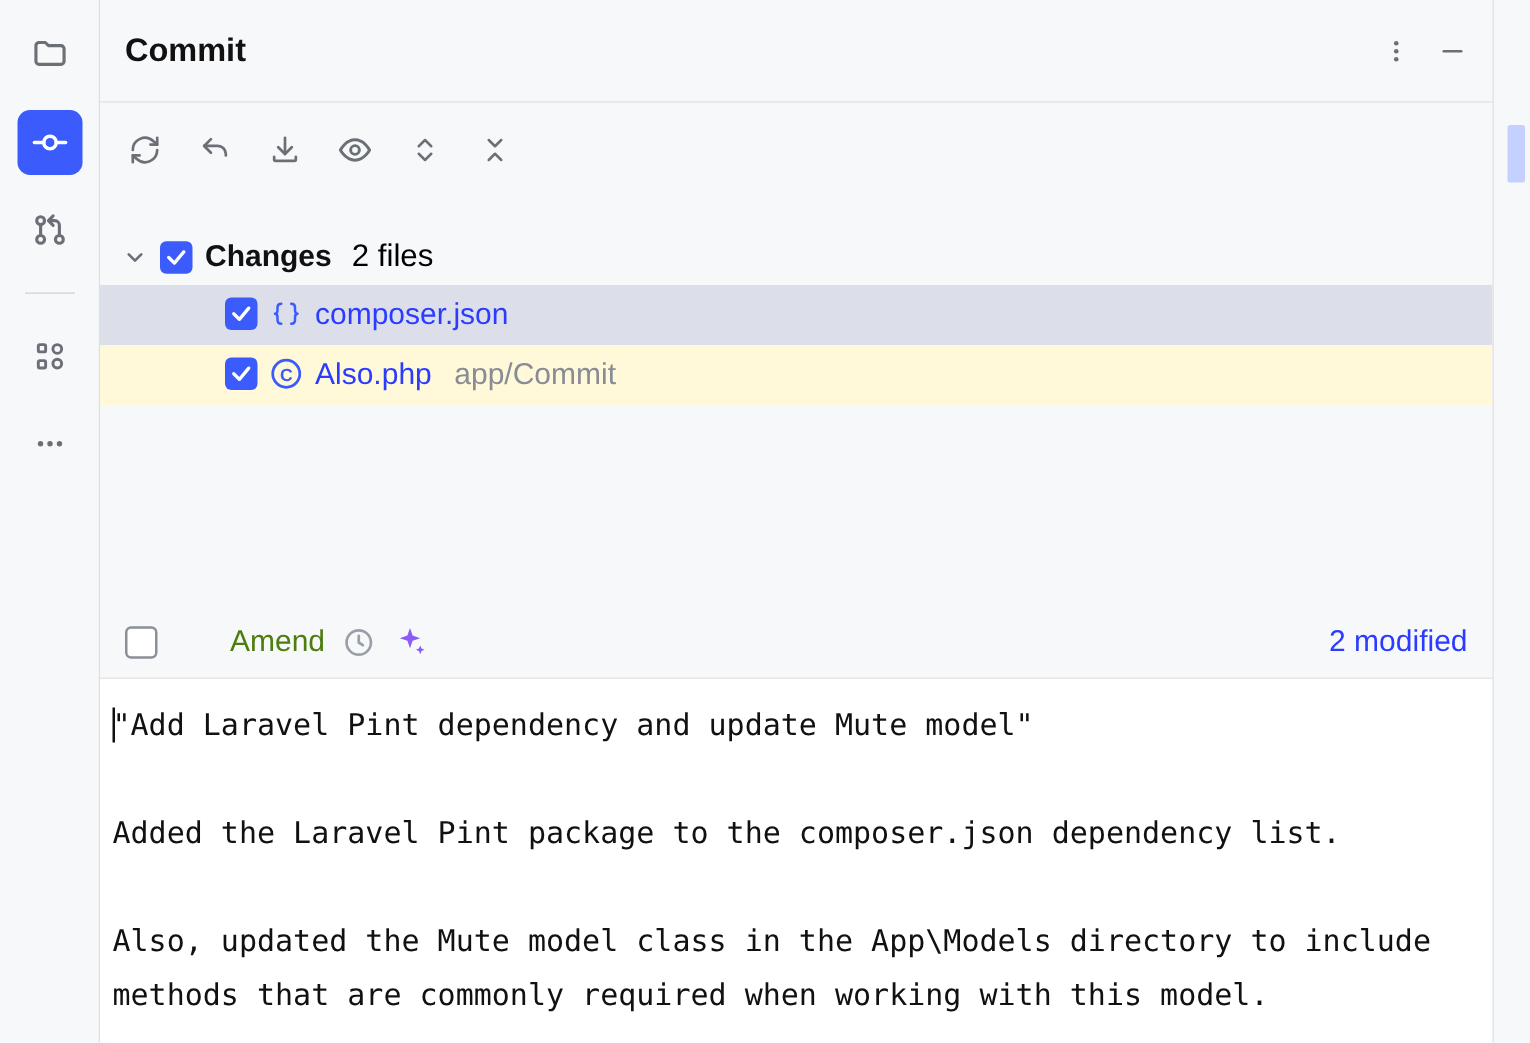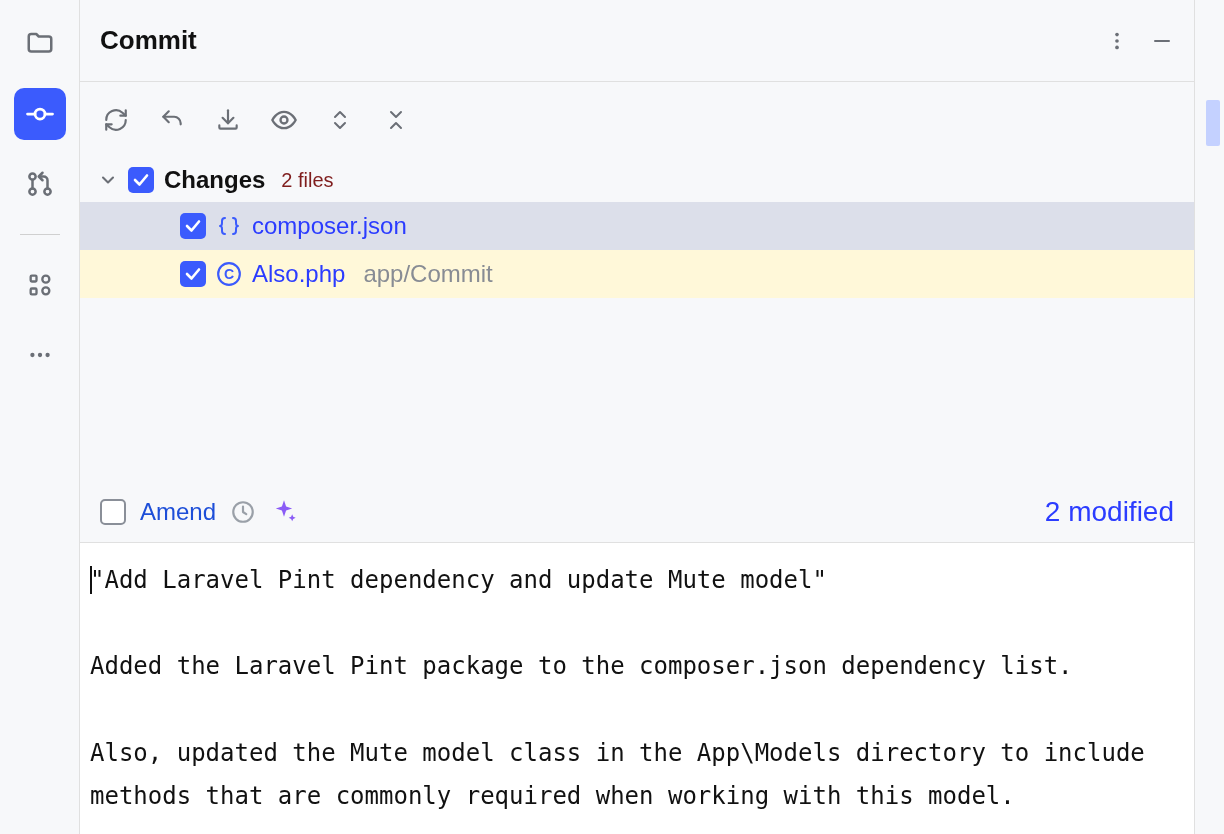--- a/index.html
+++ b/index.html
@@ -79,20 +79,21 @@
 .toolbar .icon-btn {
   width: 36px; height: 36px;
   display: flex; align-items: center; justify-content: center;
   cursor: pointer;
   border-radius: 6px;
 }
 .changes-wrap {
   background: #fff8d9;
   display: flex;
   flex-direction: column;
+  margin-top: 25px;
 }
 .changes-header {
   display: flex;
   align-items: center;
   padding: 8px 20px 8px 18px;
   gap: 10px;
   background: #f7f8fa;
 }
 .chev { color: #6b6f76; cursor: pointer; }
 .cb {
@@ -106,27 +107,26 @@
 }
 .cb.checked { background: #3b5bfd; }
 .cb.unchecked { border: 2px solid #8a8f98; background: #fff; }
 .cb.checked svg { color: #fff; }
 .changes-label {
   font-size: 24px;
   font-weight: 700;
   color: #111;
 }
 .files-count {
-  font-size: 20px;
-  color: #7f1d1d;
+  font-size: 25px;
+  color: #000000;
   margin-left: 6px;
 }
 .file-row {
   display: flex;
-  align-items: center;
   padding: 10px 20px 10px 100px;
   gap: 10px;
   font-size: 24px;
 }
 .file-row.selected { background: #dcdfea; }
 .file-icon {
   width: 26px; height: 26px;
   display: inline-flex; align-items: center; justify-content: center;
   flex-shrink: 0;
 }
@@ -134,28 +134,28 @@
 .file-path { color: #888c94; margin-left: 8px; }
 .spacer { flex: 1; background: #f7f8fa; }
 .amend-bar {
   display: flex;
   align-items: center;
   padding: 14px 20px;
   gap: 14px;
   background: #f7f8fa;
   font-size: 24px;
 }
-.amend-label { color: #1d4ed8; }
+.amend-label { color: #4d7c0f; margin-left: 44px; }
 .clock-icon { color: #9aa0a8; }
 .sparkle-icon { color: #8b5cf6; }
 .fill { flex: 1; }
 .mod-link {
   color: #2b3cff;
   cursor: pointer;
-  font-size: 28px;
+  font-size: 24px;
 }
 .commit-msg {
   background: #ffffff;
   border-top: 1px solid #e0e0e0;
   padding: 16px 10px;
   font-family: ui-monospace, "SF Mono", Menlo, Consolas, monospace;
   font-size: 24px;
   line-height: 1.8;
   color: #111;
   white-space: pre-wrap;

